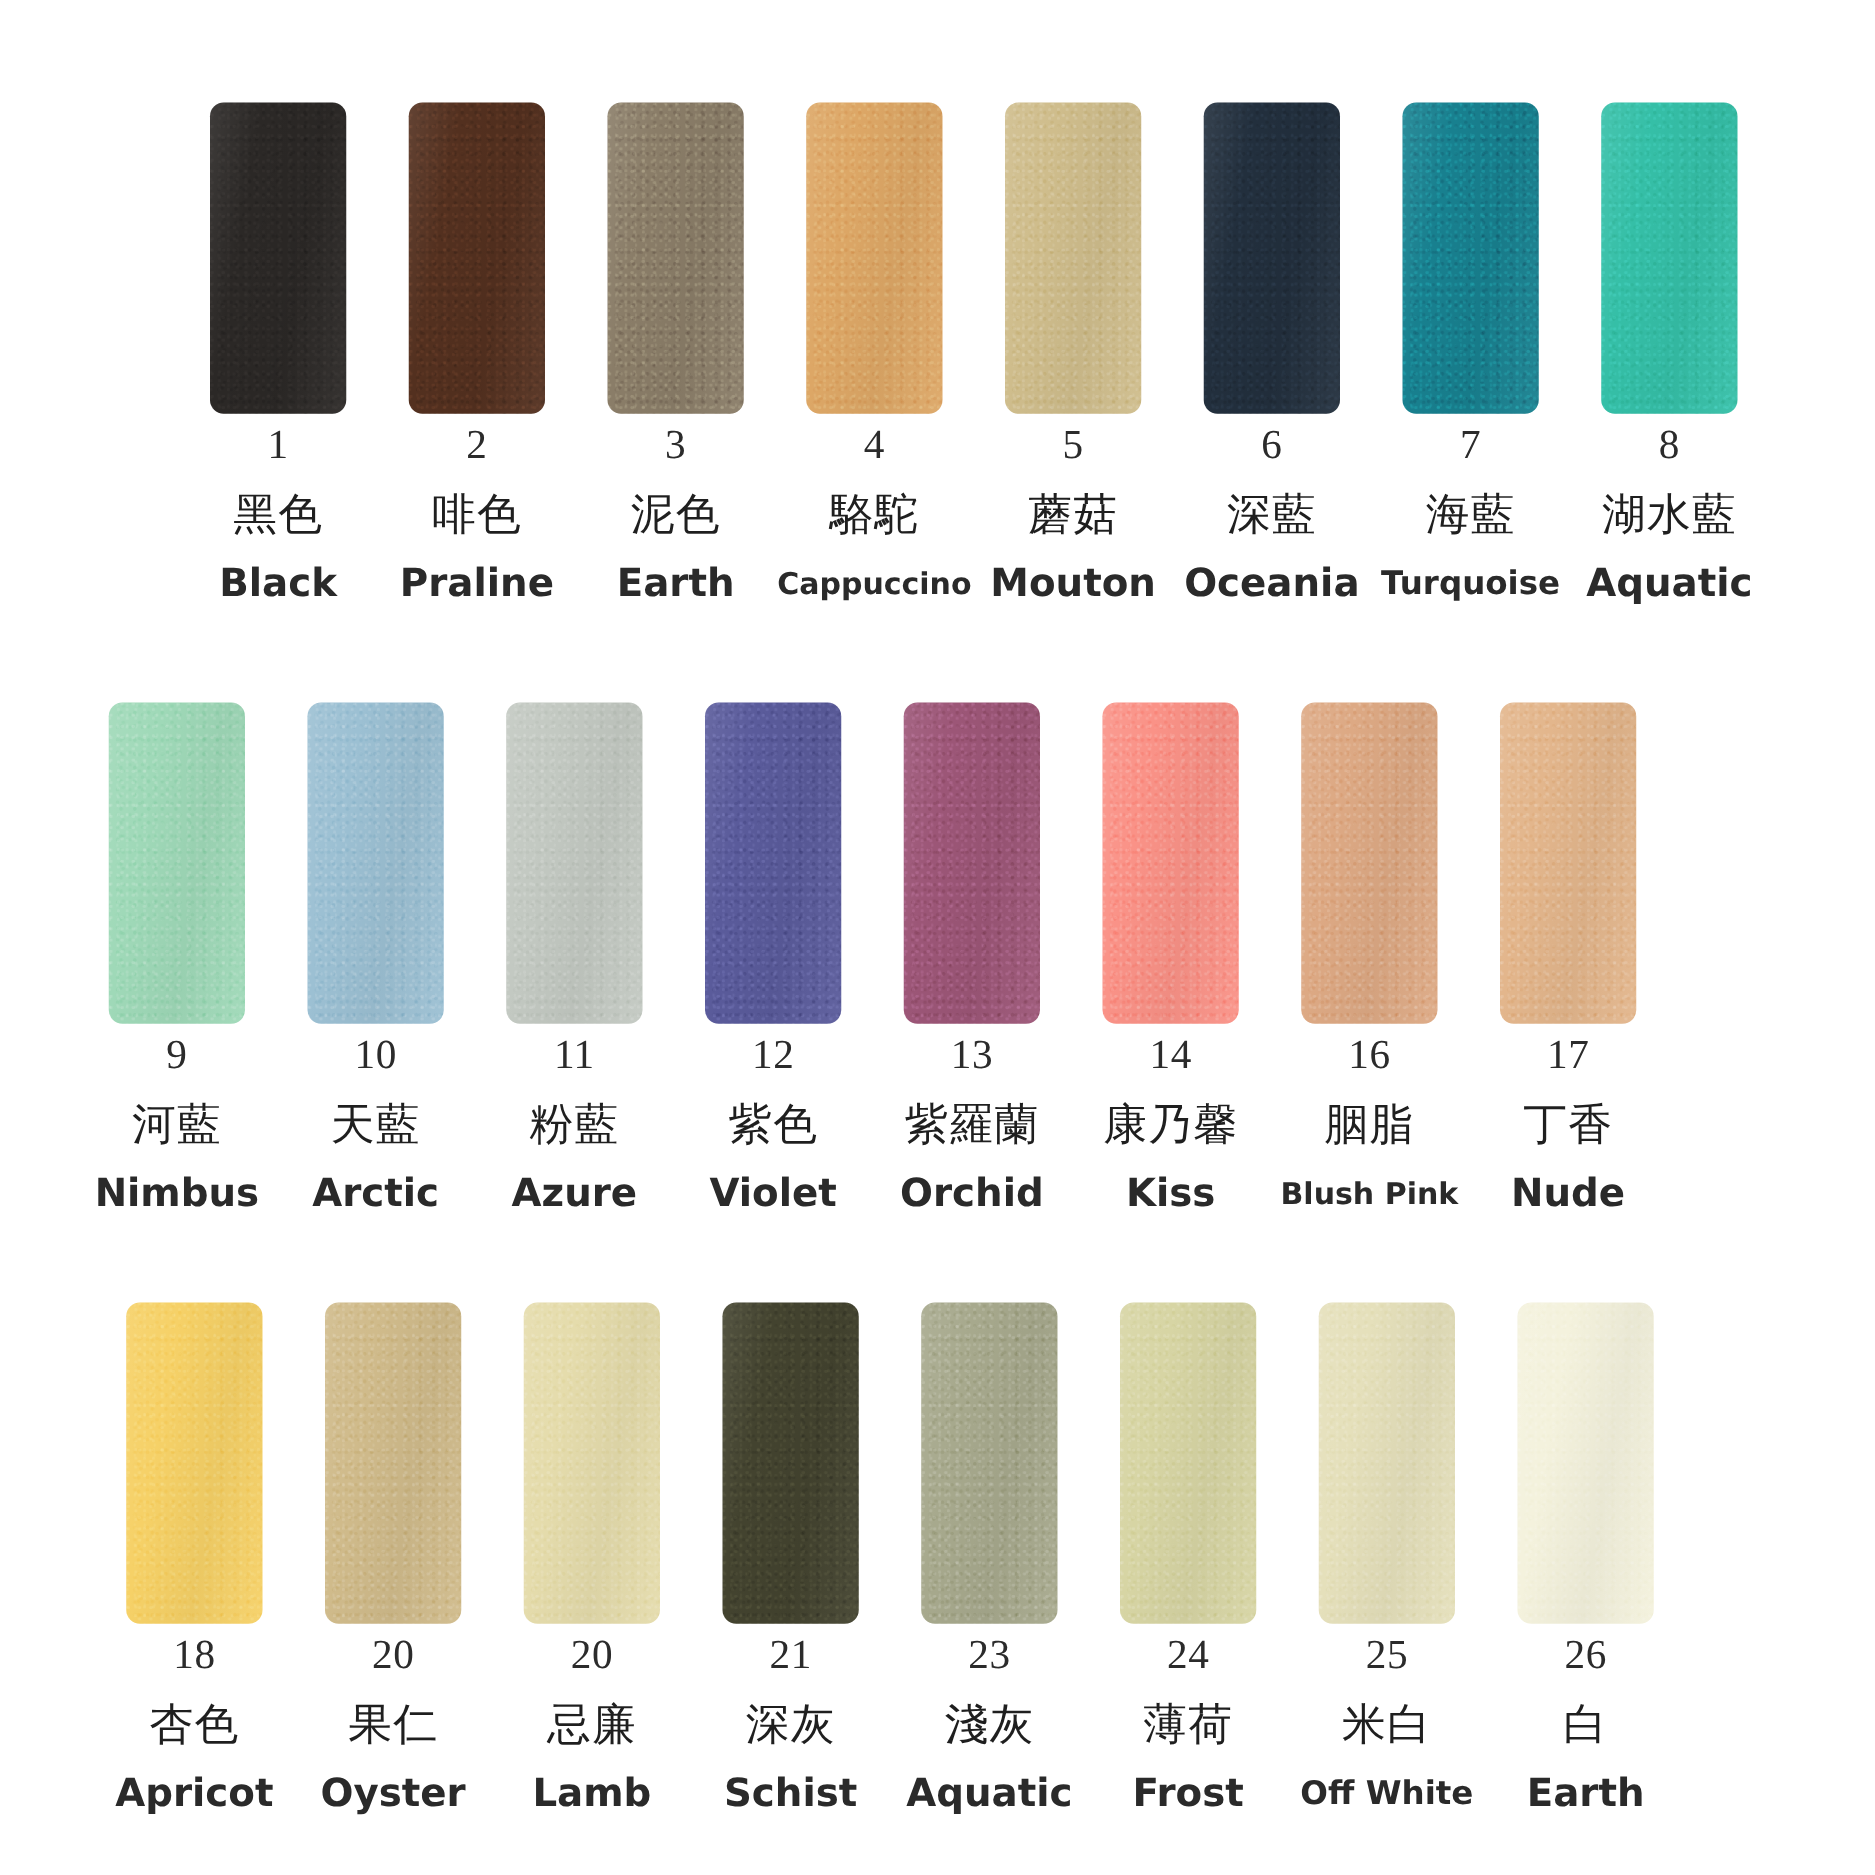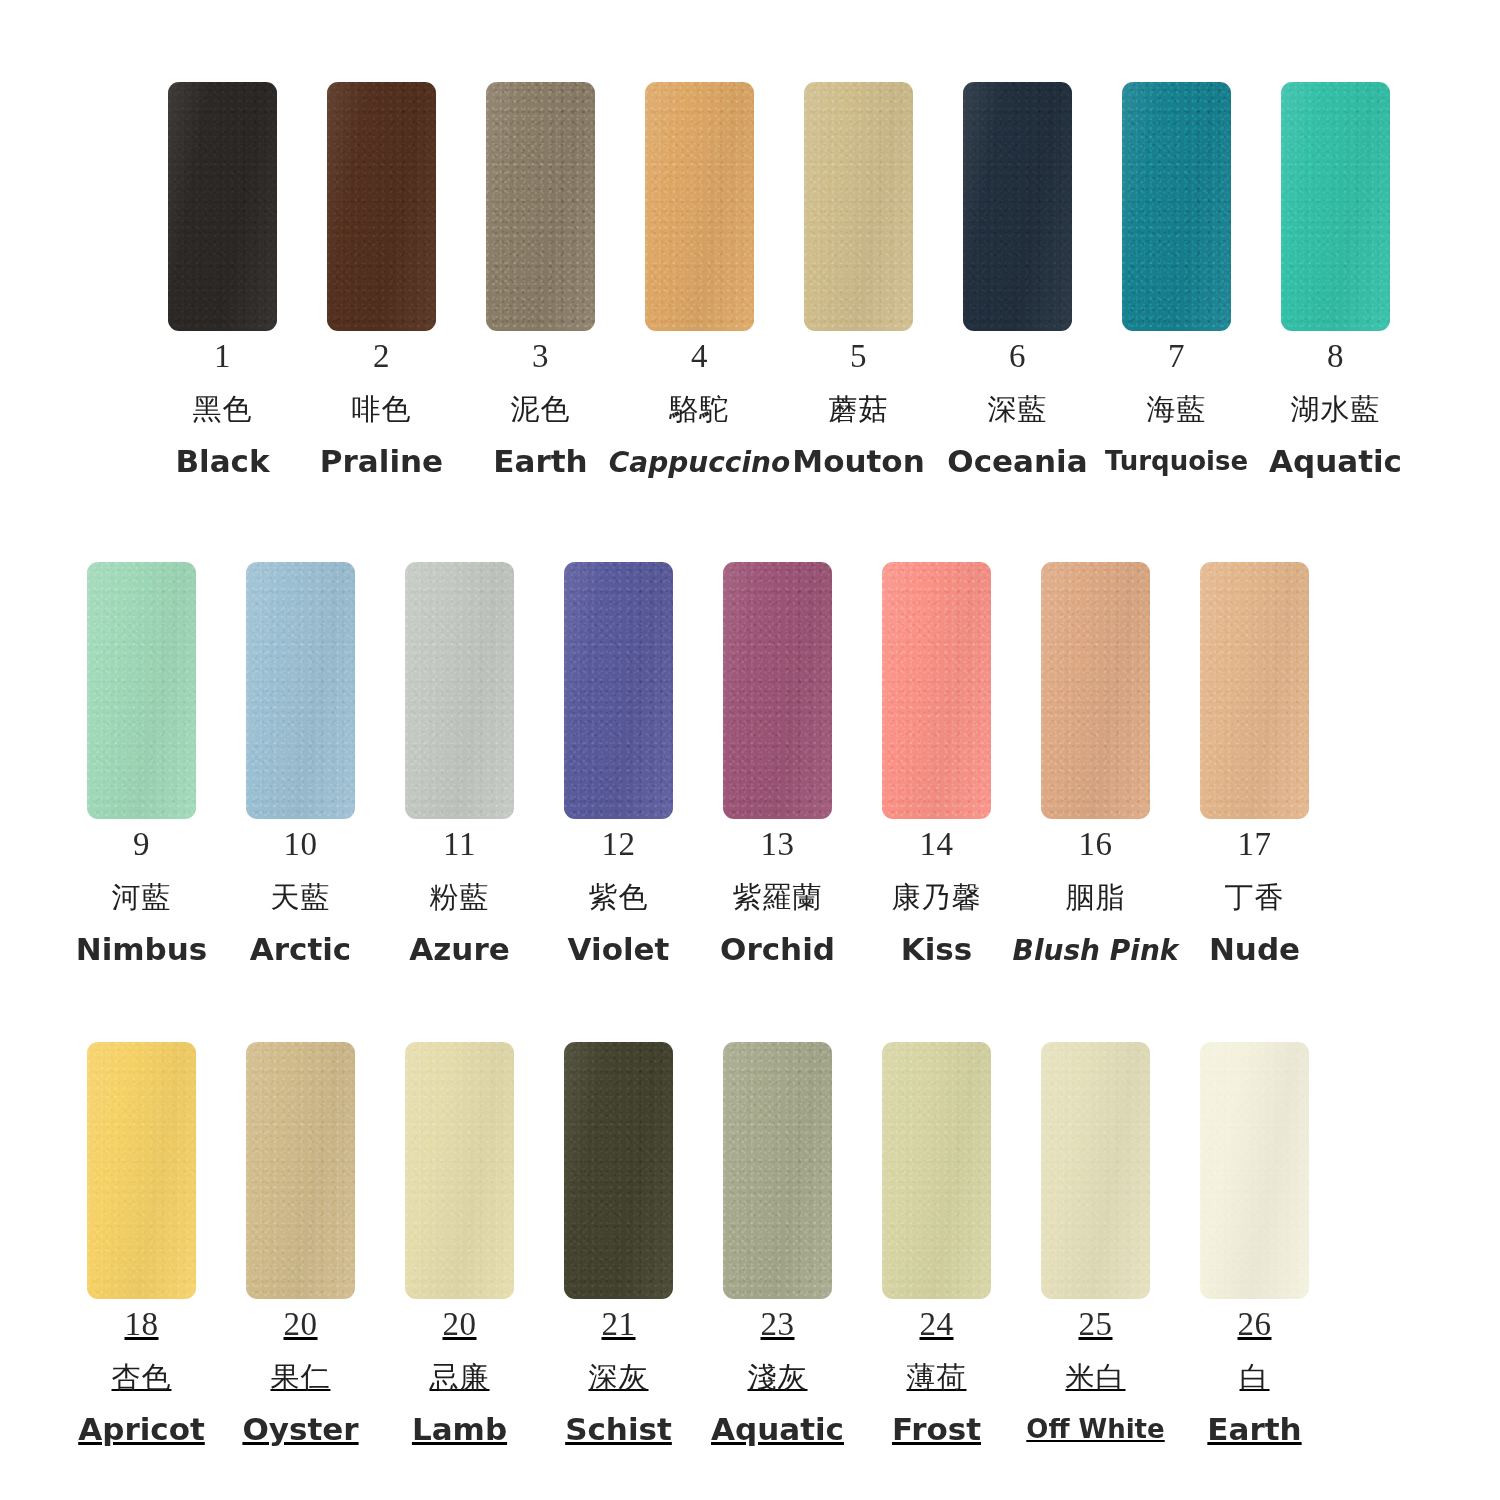--- a/index.html
+++ b/index.html
@@ -31,21 +31,21 @@
   .row-1 { left: 143px; top: 82px; }
   .row-1 .cell { width: 159px; }
   .row-1 .swatch { width: 109px; height: 249px; }
 
   
   .row-2 { left: 62px; top: 562px; }
   .row-2 .cell { width: 159px; }
   .row-2 .swatch { width: 109px; height: 257px; }
 
   
-  .row-3 { left: 62px; top: 1042px; text-decoration: underline; }
+  .row-3 { left: 76px; top: 1042px; }
   .row-3 .cell { width: 159px; }
   .row-3 .swatch { width: 109px; height: 257px; }
 
   .cell {
     display: flex;
     flex-direction: column;
     align-items: center;
   }
 
   .swatch {
@@ -83,40 +83,40 @@
     font-family: "Liberation Serif", serif;
     font-size: 33px;
     color: #2b2b2b;
     line-height: 1;
     margin-top: 9px;
     letter-spacing: 0.5px;
   }
 
   .cn {
     font-family: "DejaVu Sans", sans-serif;
-    font-size: 29px;
+    font-size: 35px;
     color: #1f1f1f;
     line-height: 1;
     margin-top: 22px;
     white-space: nowrap;
     letter-spacing: 1px;
   }
 
   .en {
     font-family: "DejaVu Sans", sans-serif;
     font-weight: bold;
     font-size: 31px;
     color: #2a2a2a;
     line-height: 1;
     margin-top: 22px;
     white-space: nowrap;
     text-align: center;
   }
   .en.sm  { font-size: 26px; margin-top: 24px; }
-  .en.xsm { font-size: 28px; margin-top: 25px; font-style: italic; }
+  .en.xsm { font-size: 24px; margin-top: 25px; }
 </style>
 </head>
 <body>
 
 <div id="chart" style="background: rgb(255, 255, 255);">
     <div class="row row-1">
       <div class="cell">
         <div class="swatch" style="background: rgb(43, 40, 38);">
           <div class="grain"></div>
           <div class="sheen"></div>

